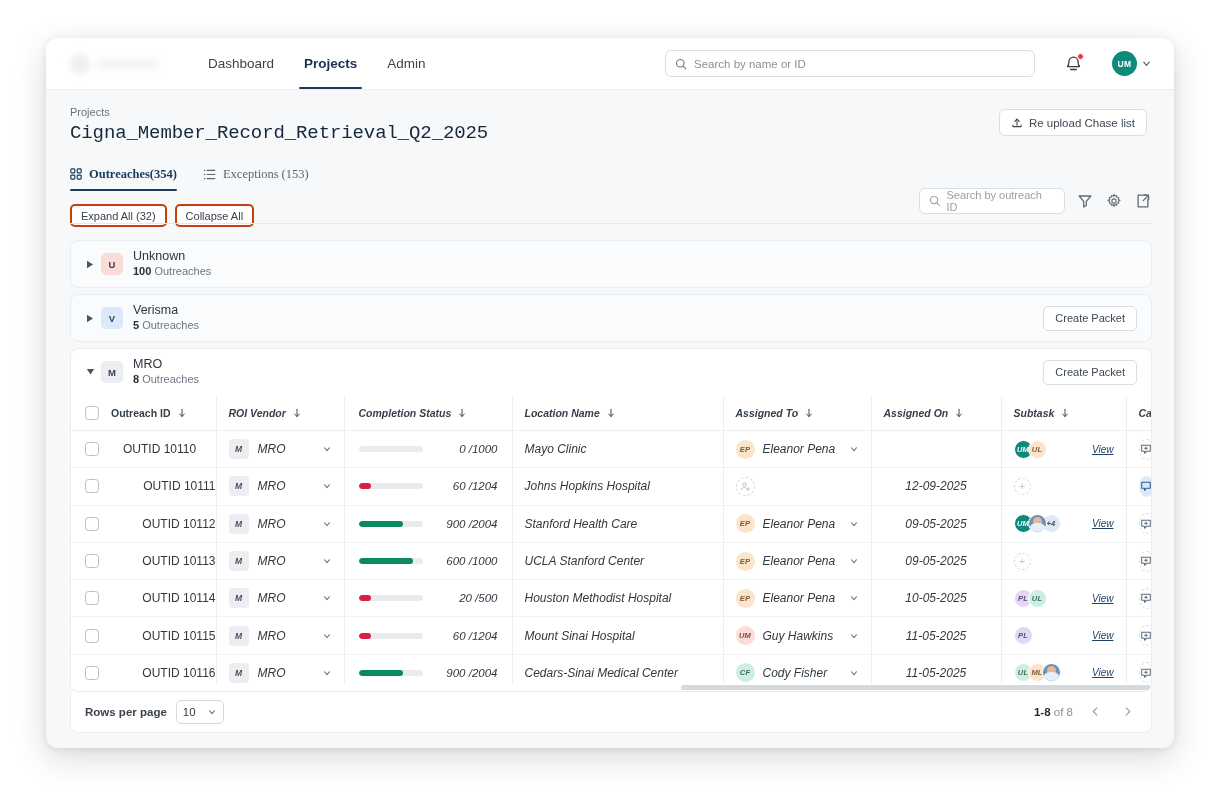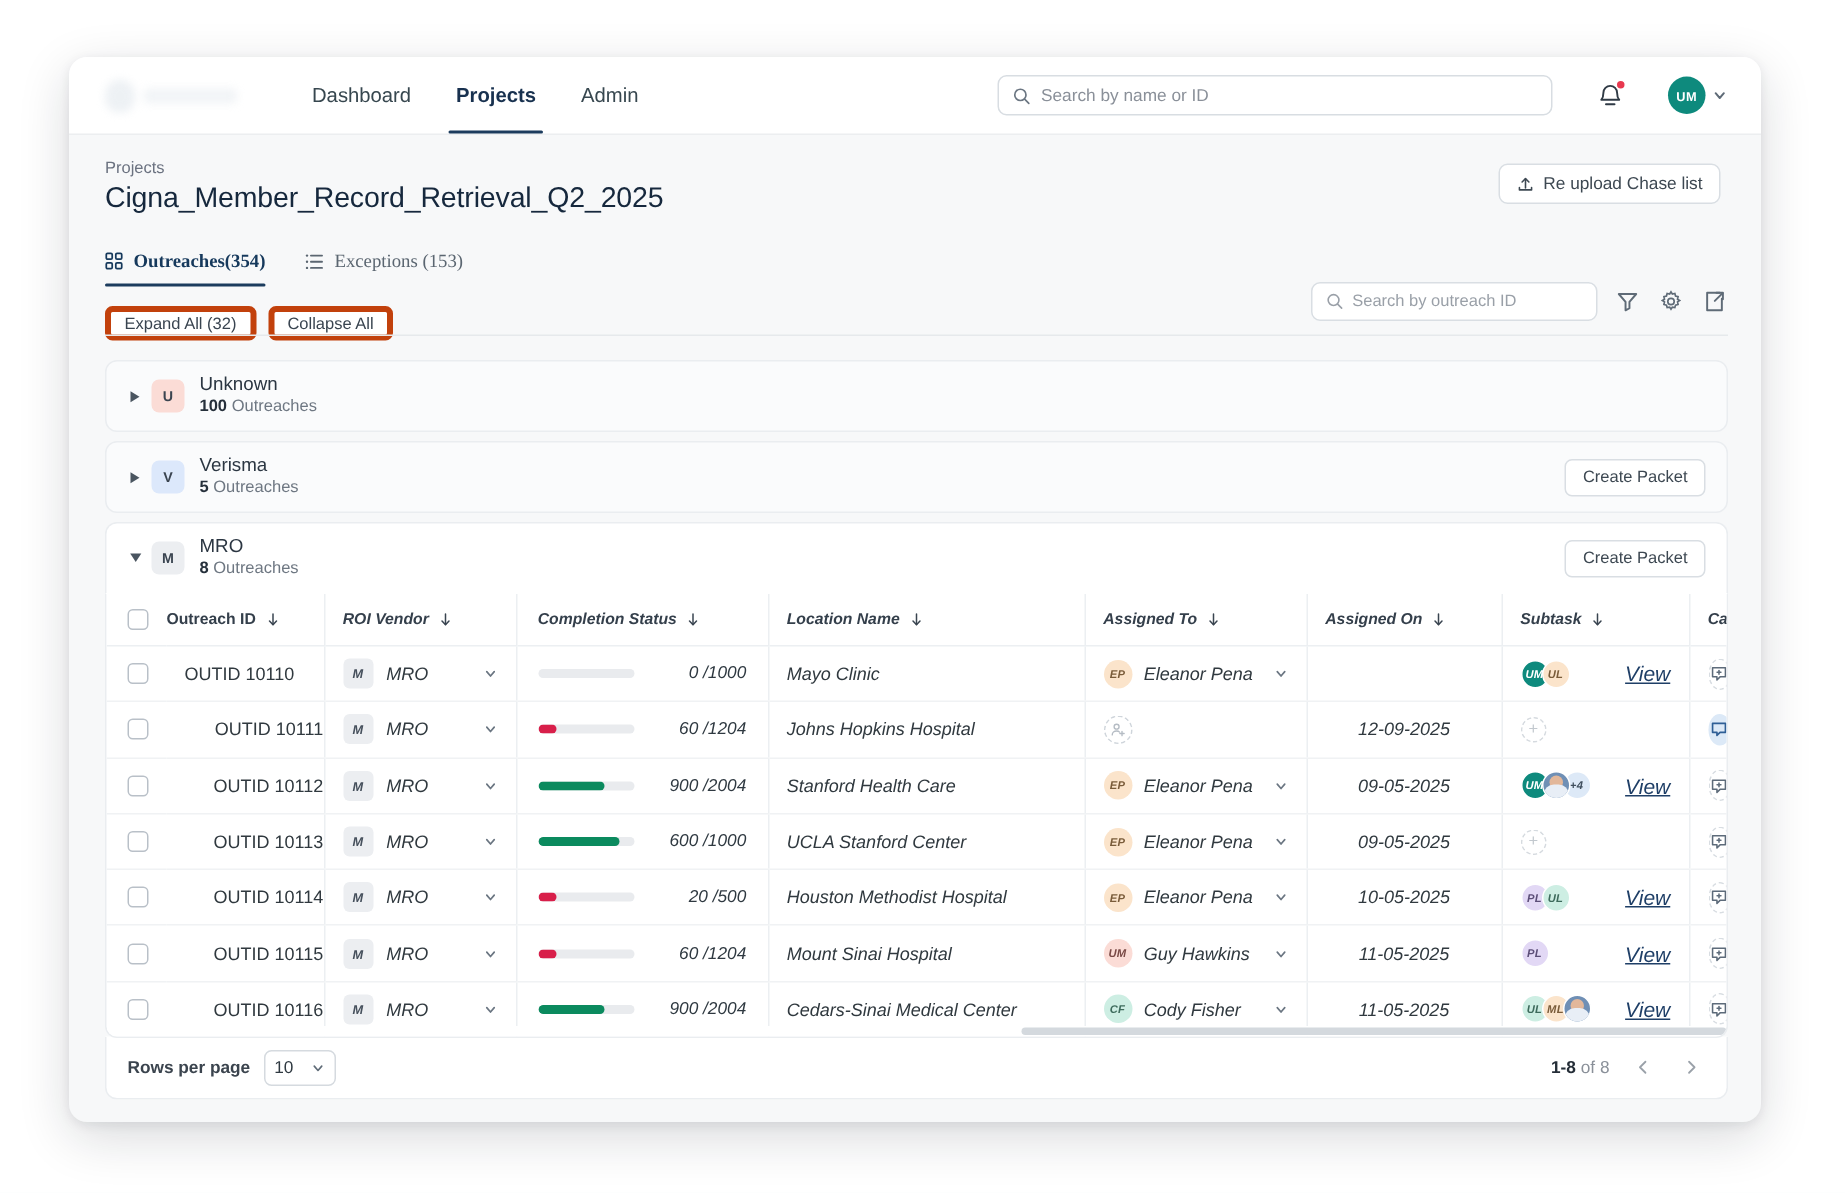--- a/index.html
+++ b/index.html
@@ -57,50 +57,50 @@
   .avatar-pill { display: flex; align-items: center; gap: 4px; cursor: pointer; }
   .avatar-um {
     width: 25px; height: 25px; border-radius: 50%; background: #0e8a7d;
     color: #fff; font-size: 8.5px; font-weight: 700; letter-spacing: .3px;
     display: flex; align-items: center; justify-content: center;
   }
 
   
   .page-head { padding: 16px 22px 0 24px; position: relative; }
   .breadcrumb { font-size: 11px; color: #6b7280; margin-bottom: 4px; }
-  .page-title { font-size: 19px; color: #16283d; font-weight: 400; letter-spacing: -.1px; }
+  .page-title { font-size: 19px; color: #16283d; font-weight: 400; letter-spacing: -.1px; font-family: Liberation Mono, monospace; }
 
   .btn-upload {
     position: absolute; right: 27px; top: 19px;
     height: 27px; padding: 0 11px;
     background: #fff; border: 1px solid #d9dee3; border-radius: 6px;
     display: flex; align-items: center; gap: 6px;
     font-size: 11.5px; color: #3d4852; cursor: pointer;
   }
 
   
   .tabs { margin: 16px 0 0 24px; display: flex; align-items: center; gap: 26px; position: relative; height: 28px; }
   .tab { display: flex; align-items: center; gap: 7px; font-size: 12.5px; color: #5b6671; cursor: pointer; height: 100%; position: relative; font-family: Liberation Serif, serif; }
   .tab.active { color: #16395c; font-weight: 700; }
   .tab.active:after { content: ""; position: absolute; left: 0; right: 0; bottom: -3px; height: 2.5px; background: #1c3c5e; border-radius: 2px; }
   .tab-rule { position: absolute; left: 24px; right: 22px; top: 185px; height: 1px; background: #e6e9ec; }
 
   
   .sub-toolbar { position: absolute; right: 22px; top: 150px; display: flex; align-items: center; gap: 12px; }
   .outreach-search {
-    width: 191px; height: 26px; background: #fff; border: 1px solid #d9dee3; border-radius: 6px;
+    width: 146px; height: 26px; background: #fff; border: 1px solid #d9dee3; border-radius: 6px;
     display: flex; align-items: center; gap: 6px; padding: 0 9px; font-size: 11px; color: #9aa0a8; cursor: text;
   }
   .tool-icon { width: 17px; height: 17px; cursor: pointer; color: #6b7682; }
 
   
   .content { margin: 16px 22px 0 24px; }
   .pill-row { display: flex; gap: 8px; margin-bottom: 13px; }
   .pill {
-    height: 23px; padding: 0 9px; background: #fff; border: 4px solid #c2410c;
+    height: 23px; padding: 0 9px; background: #fff; border: 2px solid #c2410c;
     border-radius: 5px; font-size: 11px; color: #394450;
     display: flex; align-items: center; cursor: pointer;
   }
 
   .group {
     background: #fafbfc; border: 1px solid #eaedf0; border-radius: 8px;
     height: 48px; display: flex; align-items: center; padding: 0 14px 0 12px;
     margin-bottom: 6px; position: relative;
   }
   .group.open { background: #ffffff; border-bottom-left-radius: 0; border-bottom-right-radius: 0; border-bottom-color: transparent; margin-bottom: 0; }
@@ -170,21 +170,21 @@
   .sub-cell { display: flex; align-items: center; padding: 0 12px; height: 36.3px; }
   .stack { display: flex; align-items: center; }
   .stack .av, .stack .ph { margin-left: -5px; border: 1.6px solid #fff; }
   .stack .av:first-child, .stack .ph:first-child { margin-left: 0; }
   .ph {
     width: 19px; height: 19px; border-radius: 50%; flex: none; overflow: hidden;
     background: #6f8fb5; position: relative;
   }
   .ph:before { content: ""; position: absolute; left: 4.5px; top: 2px; width: 9px; height: 9px; border-radius: 50%; background: #e2b79a; }
   .ph:after { content: ""; position: absolute; left: 0.5px; bottom: -1px; width: 17px; height: 10px; border-radius: 7px 7px 0 0; background: #e8eef6; }
-  .view-link { margin-left: auto; font-size: 14px; color: #1f3f67; text-decoration: underline; cursor: pointer; }
+  .view-link { margin-left: auto; font-size: 10px; color: #1f3f67; text-decoration: underline; cursor: pointer; }
   .plus-dash {
     width: 17px; height: 17px; border-radius: 50%; border: 1.2px dashed #d5dadf;
     display: flex; align-items: center; justify-content: center; color: #c2c8ce; font-size: 11px; cursor: pointer;
   }
 
   .call-cell { display: flex; align-items: center; justify-content: flex-start; padding: 0 12px; height: 36.3px; }
   .call-btn {
     width: 21px; height: 21px; border-radius: 50%; border: 1.1px dashed #d8dde2;
     display: flex; align-items: center; justify-content: center; color: #5d6b7a; cursor: pointer;
   }

